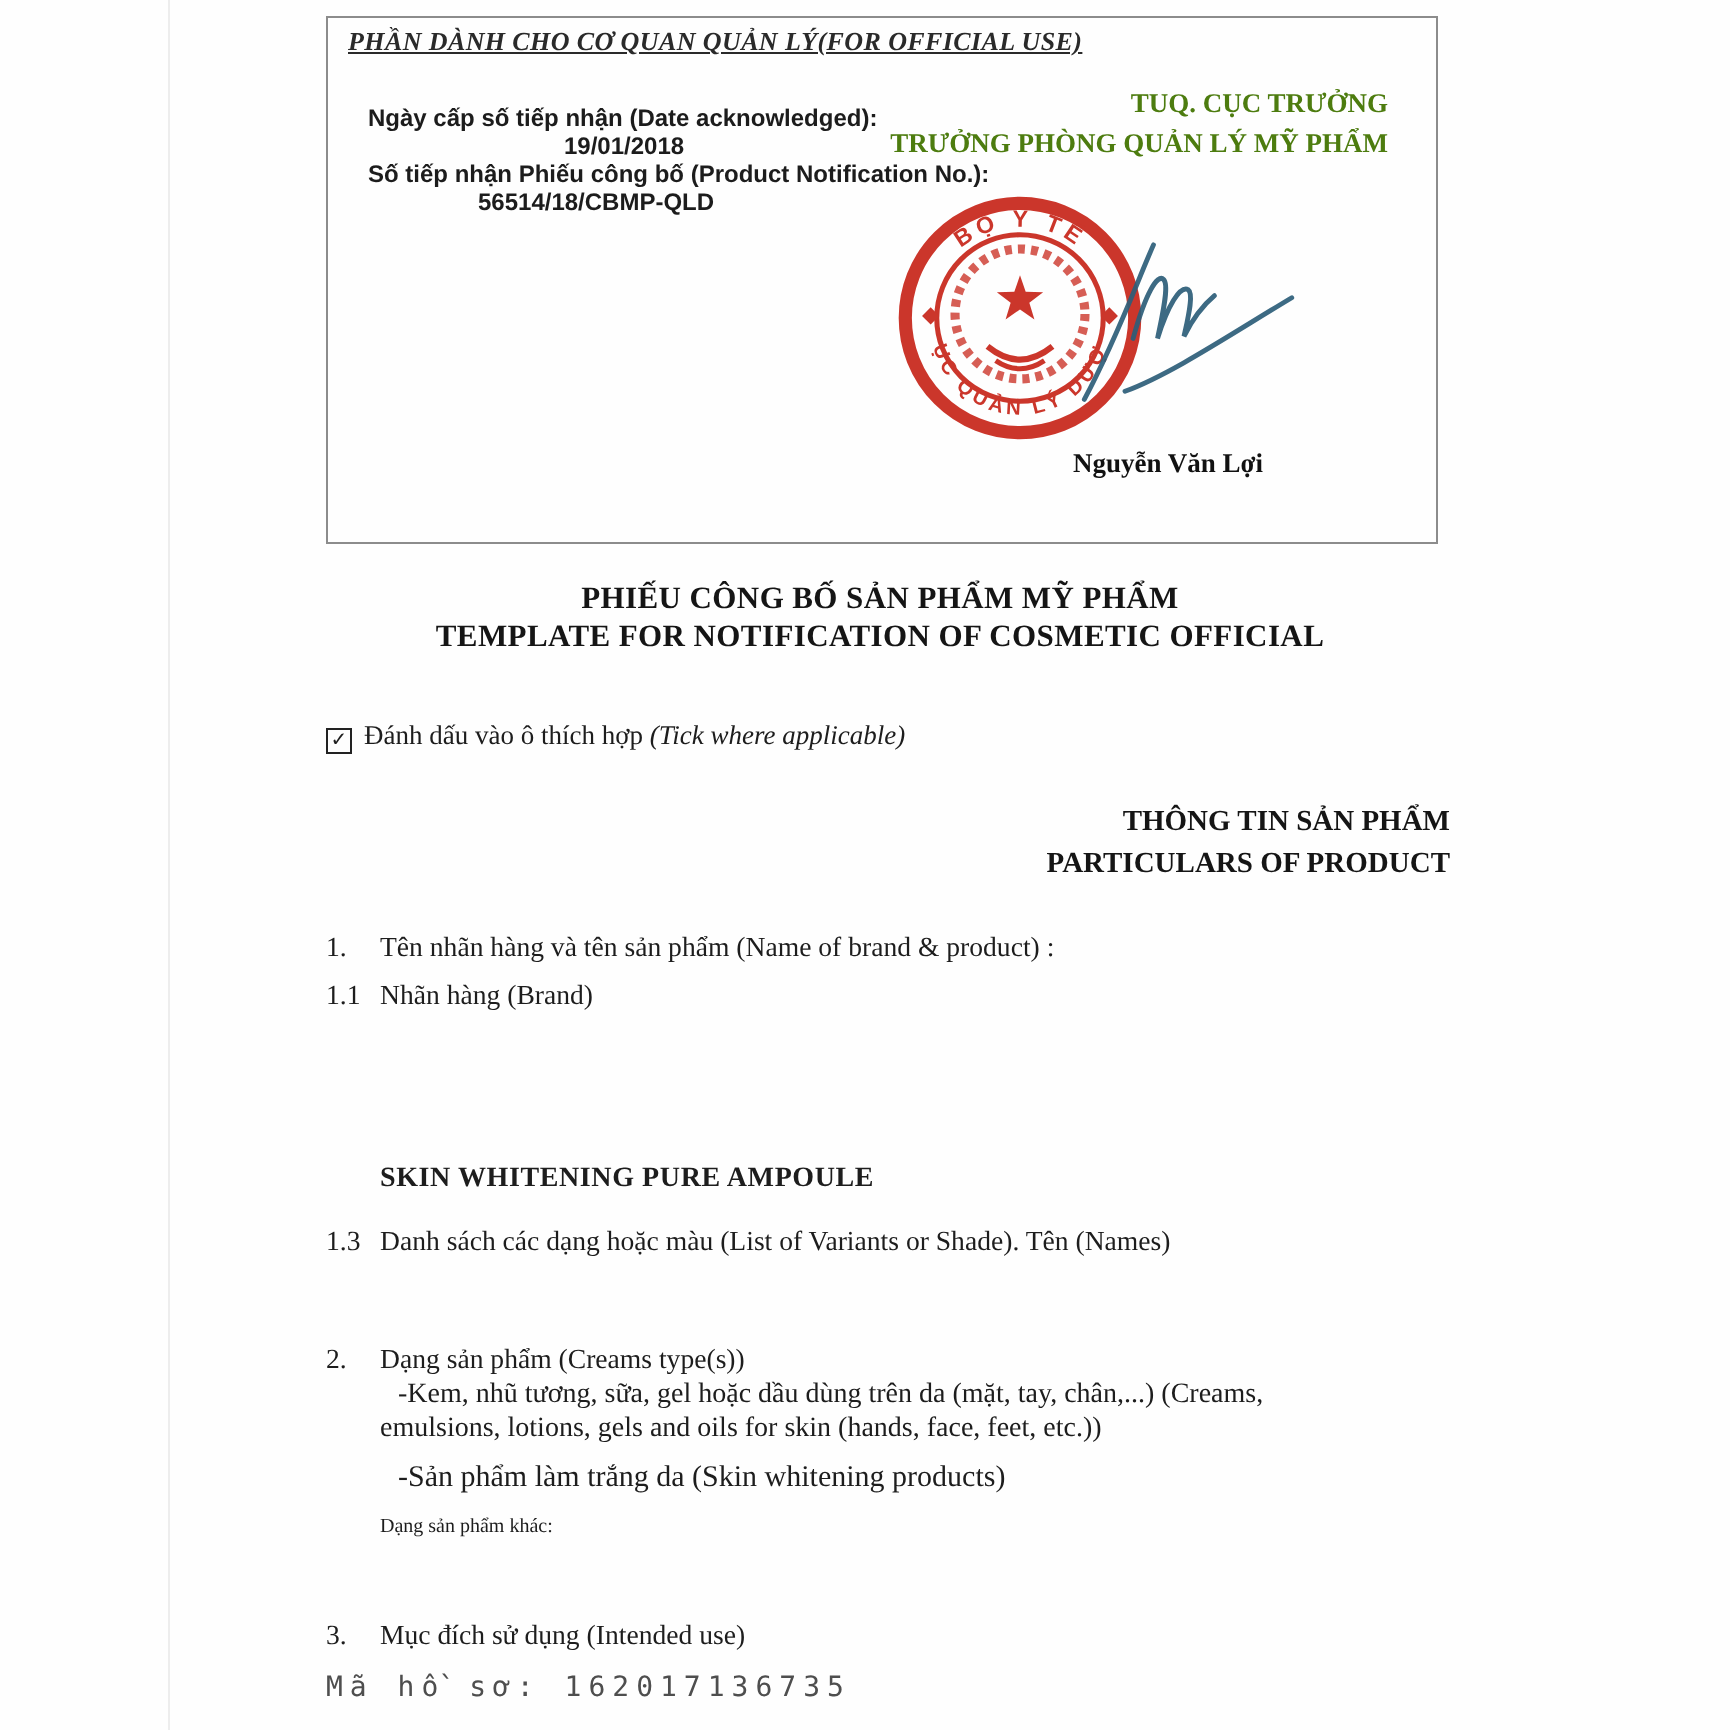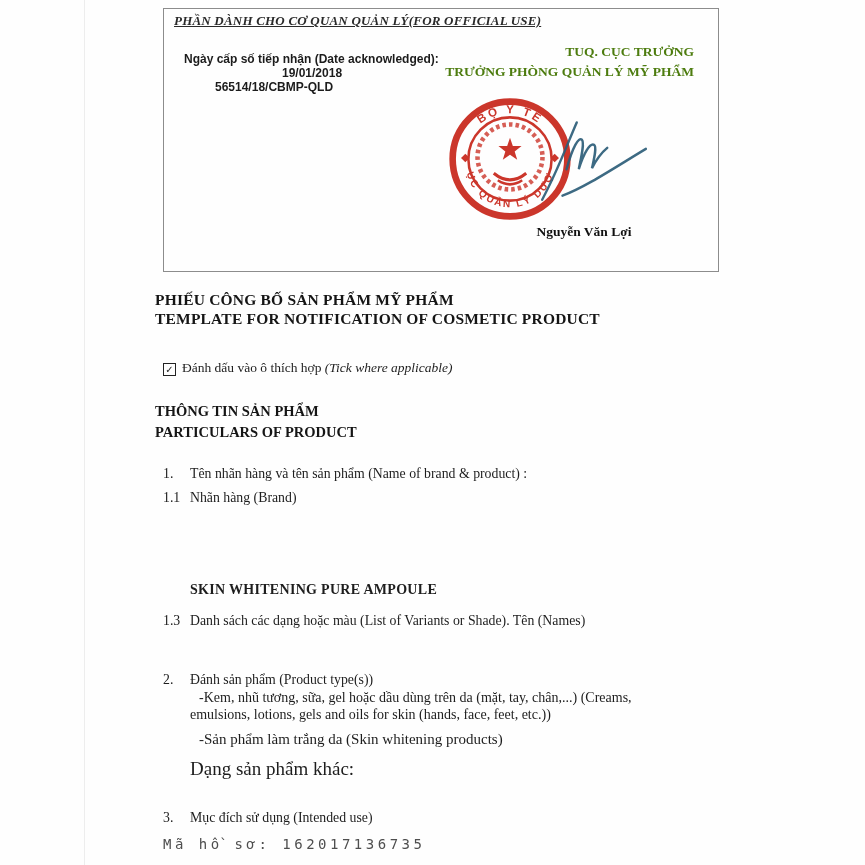--- a/index.html
+++ b/index.html
@@ -7,63 +7,64 @@
         font-family:"Liberation Serif","DejaVu Serif",serif;color:#1d1d1d;}
   .edge-line{position:absolute;left:84px;top:0;width:1px;height:865px;background:#ededed;}
 
   
   .official-box{position:absolute;left:163px;top:8px;width:554px;height:262px;border:1px solid #8c8c8c;}
   .box-header{position:absolute;left:10px;top:4px;font-size:13px;font-weight:bold;font-style:italic;
               text-decoration:underline;color:#2a2a2a;letter-spacing:.2px;white-space:nowrap;}
   .reg-block{position:absolute;left:20px;top:43px;font-family:"Liberation Sans","DejaVu Sans",sans-serif;
              font-size:12px;font-weight:bold;color:#1c1c1c;line-height:14px;white-space:nowrap;}
   .reg-indent1{margin-left:98px;}
-  .reg-indent2{margin-left:31px;}
+  .reg-indent2{margin-left:55px;}
   .signer-title{position:absolute;left:250px;top:33px;width:280px;text-align:right;
                 font-weight:bold;font-size:13.5px;line-height:20px;color:#4d7c0f;}
   .stamp{position:absolute;left:283px;top:83px;width:126px;height:134px;opacity:.93;}
   .signature{position:absolute;left:368px;top:96px;width:122px;height:104px;}
   .signer-name{position:absolute;left:325px;top:215px;width:190px;text-align:center;
                font-weight:bold;font-size:13.5px;color:#111;}
   .validity{position:absolute;left:12px;top:242px;font-style:italic;font-size:13px;color:#222;white-space:nowrap;}
 
   
-  .doc-title{position:absolute;left:155px;top:290px;width:570px;font-weight:bold;
+  .doc-title{position:absolute;left:155px;top:290px;width:570px;text-align:center;font-weight:bold;
              font-size:15.5px;line-height:19px;letter-spacing:.2px;color:#151515;}
   .tick-line{position:absolute;left:163px;top:360px;font-size:13.5px;color:#1d1d1d;}
   .checkbox{display:inline-block;width:11px;height:11px;border:1.5px solid #222;text-align:center;
             line-height:11px;font-size:10px;font-weight:bold;margin-right:6px;vertical-align:-1px;
             font-family:"DejaVu Sans",sans-serif;}
   .tick-en{font-style:italic;}
-  .sec-heading{position:absolute;left:155px;top:401px;width:570px;text-align:left;font-weight:bold;
+  .sec-heading{position:absolute;left:155px;top:401px;width:570px;text-align:right;font-weight:bold;
                font-size:14.5px;line-height:21px;color:#151515;}
 
   
   .item{position:absolute;left:163px;display:flex;font-size:13.8px;white-space:nowrap;}
   .inum{width:27px;flex:none;}
   .pname{position:absolute;left:190px;top:582px;font-weight:bold;font-size:14px;letter-spacing:.3px;}
   .opt1{position:absolute;left:190px;top:689px;width:520px;white-space:pre-line;text-indent:9px;
         font-size:14px;line-height:17px;}
   .opt2{position:absolute;left:190px;top:731px;text-indent:9px;font-size:15px;width:420px;}
-  .other{position:absolute;left:190px;top:758px;font-size:19px;}
+  .other{position:absolute;left:190px;top:758px;font-size:10px;}
   .file-code{position:absolute;left:163px;top:836px;font-family:"DejaVu Sans Mono",monospace;
              font-size:14px;letter-spacing:3.5px;color:#4e4e4e;white-space:nowrap;}
 </style>
 </head>
 <body>
 
 <div class="page">
   <div class="edge-line"></div>
 
   <div class="official-box">
     <div class="box-header">PHẦN DÀNH CHO CƠ QUAN QUẢN LÝ(FOR OFFICIAL USE)</div>
 
     <div class="reg-block">
       <div>Ngày cấp số tiếp nhận (Date acknowledged):</div>
       <div class="reg-indent1">19/01/2018</div>
+      <div>Số tiếp nhận Phiếu công bố (Product Notification No.):</div>
       <div class="reg-indent2">56514/18/CBMP-QLD</div>
     </div>
 
     <div class="signer-title">
       <div>TUQ. CỤC TRƯỞNG</div>
       <div>TRƯỞNG PHÒNG QUẢN LÝ MỸ PHẨM</div>
     </div>
 
     <svg class="stamp" viewBox="0 0 124 132" xmlns="http://www.w3.org/2000/svg">
       <g fill="none" stroke="#c8271c">
@@ -92,21 +93,21 @@
         <path d="M34,62 C40,40 46,30 49,33 C52,36 48,52 46,62 C51,46 57,36 61,38 C64,40 61,52 59,61 C63,53 68,46 74,41"></path>
         <path d="M30,88 C52,80 82,60 112,42"></path>
       </g>
     </svg>
 
     <div class="signer-name">Nguyễn Văn Lợi</div>
   </div>
 
   <div class="doc-title">
     <div>PHIẾU CÔNG BỐ SẢN PHẨM MỸ PHẨM</div>
-    <div>TEMPLATE FOR NOTIFICATION OF COSMETIC PRODUCT</div>
+    <div>TEMPLATE FOR NOTIFICATION OF COSMETIC OFFICIAL</div>
   </div>
 
   <div class="tick-line">
     <span class="checkbox">✓</span><span>Đánh dấu vào ô thích hợp </span><span class="tick-en">(Tick where applicable)</span>
   </div>
 
   <div class="sec-heading">
     <div>THÔNG TIN SẢN PHẨM</div>
     <div>PARTICULARS OF PRODUCT</div>
   </div>
@@ -119,21 +120,21 @@
     <span class="inum">1.1</span>
     <span>Nhãn hàng (Brand)</span>
   </div>
   <div class="pname">SKIN WHITENING PURE AMPOULE</div>
   <div class="item" style="top:613px">
     <span class="inum">1.3</span>
     <span>Danh sách các dạng hoặc màu (List of Variants or Shade). Tên (Names)</span>
   </div>
   <div class="item" style="top:672px">
     <span class="inum">2.</span>
-    <span>Đánh sản phẩm (Product type(s))</span>
+    <span>Dạng sản phẩm (Creams type(s))</span>
   </div>
   <div class="opt1">-Kem, nhũ tương, sữa, gel hoặc dầu dùng trên da (mặt, tay, chân,...)  (Creams,
 emulsions, lotions, gels and oils for skin (hands, face, feet, etc.))</div>
   <div class="opt2">-Sản phẩm làm trắng da (Skin whitening products)</div>
   <div class="other">Dạng sản phẩm khác:</div>
   <div class="item" style="top:810px">
     <span class="inum">3.</span>
     <span>Mục đích sử dụng (Intended use)</span>
   </div>
 

